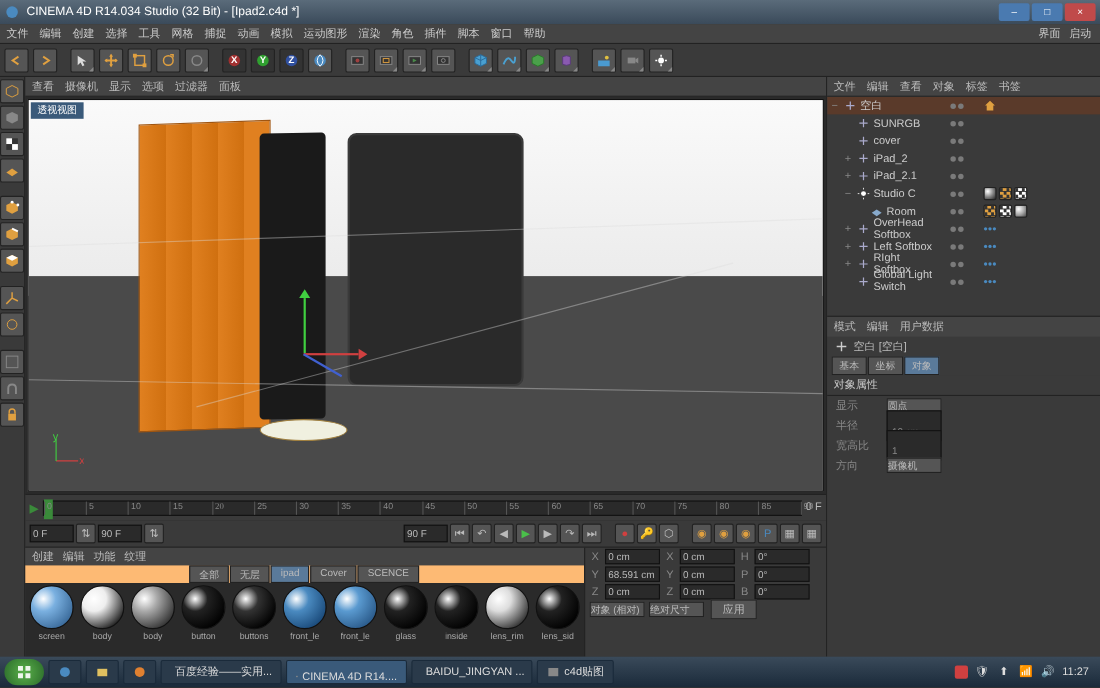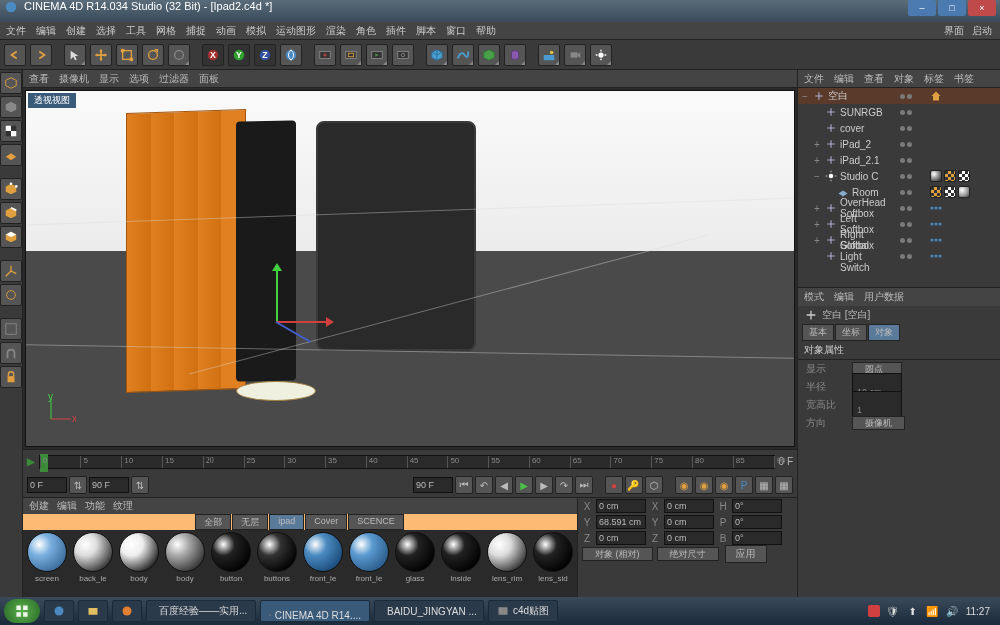--- a/index.html
+++ b/index.html
@@ -1,18 +1,18 @@
 <!DOCTYPE html>
 <html><head>
 <meta charset="utf-8">
 <style>
 * { margin:0; padding:0; box-sizing:border-box; font-family:"Microsoft YaHei",Arial,sans-serif; font-size:10px; }
 body { background:#3a3a3a; color:#bbb; overflow:hidden; width:1000px; height:625px; position:relative; }
 
-.titlebar { height:22px; background:linear-gradient(#5a6b7a,#3a4a5a); display:flex; padding:0 4px; color:#fff; }
+.titlebar { height:22px; background:linear-gradient(#5a6b7a,#3a4a5a); display:flex; align-items:center; padding:0 4px; color:#fff; }
 .titlebar .app-icon { width:14px; height:14px; margin-right:6px; display:flex; align-items:center; justify-content:center; }
 .titlebar .title { flex:1; font-size:11px; }
 .titlebar .winbtns { display:flex; gap:2px; }
 .winbtn { width:28px; height:16px; display:flex; align-items:center; justify-content:center; font-size:9px; color:#fff; border-radius:2px; }
 .winbtn.min { background:#4a7ab0; } .winbtn.max { background:#4a7ab0; } .winbtn.close { background:#c04a4a; }
 
 .menubar { height:18px; background:#444; display:flex; align-items:center; padding-left:6px; gap:10px; border-bottom:1px solid #222; }
 .menubar span { color:#ccc; cursor:default; }
 .menubar .right { margin-left:auto; display:flex; gap:8px; padding-right:8px; }
 
@@ -69,21 +69,21 @@
 .attr-tabs { height:18px; background:#444; display:flex; align-items:center; padding-left:6px; gap:10px; }
 .attr-head { padding:2px 6px; display:flex; gap:4px; align-items:center; }
 .attr-head .ico { width:14px; height:14px; }
 .attr-subtabs { display:flex; padding-left:4px; }
 .attr-st { padding:1px 6px; background:#555; border:1px solid #222; font-size:9px; margin-right:1px; }
 .attr-st.active { background:#5a7a9a; }
 .attr-section { padding:2px 6px; color:#ccc; font-size:10px; border-bottom:1px solid #222; background:#3a3a3a; }
 .attr-row { display:flex; align-items:center; height:18px; padding:0 8px; gap:6px; }
 .attr-row label { width:40px; color:#888; font-size:10px; }
 .attr-row .val { background:#2a2a2a; border:1px solid #111; padding:13px 4px; height:14px; min-width:50px; font-size:9px; color:#888; }
-.sel { background:#555; border:1px solid #222; padding:0 12px; height:14px; font-size:9px; min-width:50px; }
+.sel { background:#555; border:1px solid #222; padding:0 0; height:14px; font-size:9px; min-width:50px; }
 
 .taskbar { position:absolute; bottom:0; left:0; right:0; height:28px; background:linear-gradient(#3a4a5a,#1a2a3a); display:flex; align-items:center; padding:0 4px; gap:4px; }
 .startbtn { width:36px; height:24px; border-radius:12px; background:radial-gradient(circle,#5ab04a,#2a6a2a); display:flex; align-items:center; justify-content:center; }
 .tb-app { height:22px; padding:0 8px; background:#2a3a4a; border:1px solid #1a2a3a; border-radius:2px; display:flex; align-items:center; color:#ddd; gap:4px; font-size:10px; max-width:110px; overflow:hidden; white-space:nowrap; }
 .tb-app.active { background:#3a5a7a;align-items:flex-end; }
 .tray { margin-left:auto; display:flex; align-items:center; gap:6px; color:#ddd; font-size:10px; padding-right:6px; }
 .tray-icon { width:14px; height:14px; display:flex; align-items:center; justify-content:center; }
 
 .scene-floor { position:absolute; bottom:0; left:0; right:0; height:55%; background:#4a4a4a; }
 .scene-back { position:absolute; top:0; left:0; right:0; height:50%; background:linear-gradient(#fafafa,#eaeaea); }
@@ -466,24 +466,20 @@
             <div class="ll-tab">全部</div>
             <div class="ll-tab">无层</div>
             <div class="ll-tab active">ipad</div>
             <div class="ll-tab">Cover</div>
             <div class="ll-tab">SCENCE</div>
           </div>
         <div class="mat-strip" id="mat-strip">
             <div class="mat">
               <div class="mat-ball" style="background: radial-gradient(circle at 30% 30%, rgb(255, 255, 255) 0%, rgb(122, 176, 224) 30%, rgb(58, 106, 154) 80%, rgb(0, 0, 0));"></div>
               <div class="mat-label">screen</div>
-            </div>
-            <div class="mat">
-              <div class="mat-ball" style="background: radial-gradient(circle at 30% 30%, rgb(255, 255, 255) 0%, rgb(221, 221, 221) 30%, rgb(51, 51, 51) 80%, rgb(0, 0, 0));"></div>
-              <div class="mat-label">back_le</div>
             </div>
             <div class="mat">
               <div class="mat-ball" style="background: radial-gradient(circle at 30% 30%, rgb(255, 255, 255) 0%, rgb(238, 238, 238) 30%, rgb(34, 34, 34) 80%, rgb(0, 0, 0));"></div>
               <div class="mat-label">body</div>
             </div>
             <div class="mat">
               <div class="mat-ball" style="background: radial-gradient(circle at 30% 30%, rgb(255, 255, 255) 0%, rgb(170, 170, 170) 30%, rgb(51, 51, 51) 80%, rgb(0, 0, 0));"></div>
               <div class="mat-label">body</div>
             </div>
             <div class="mat">

